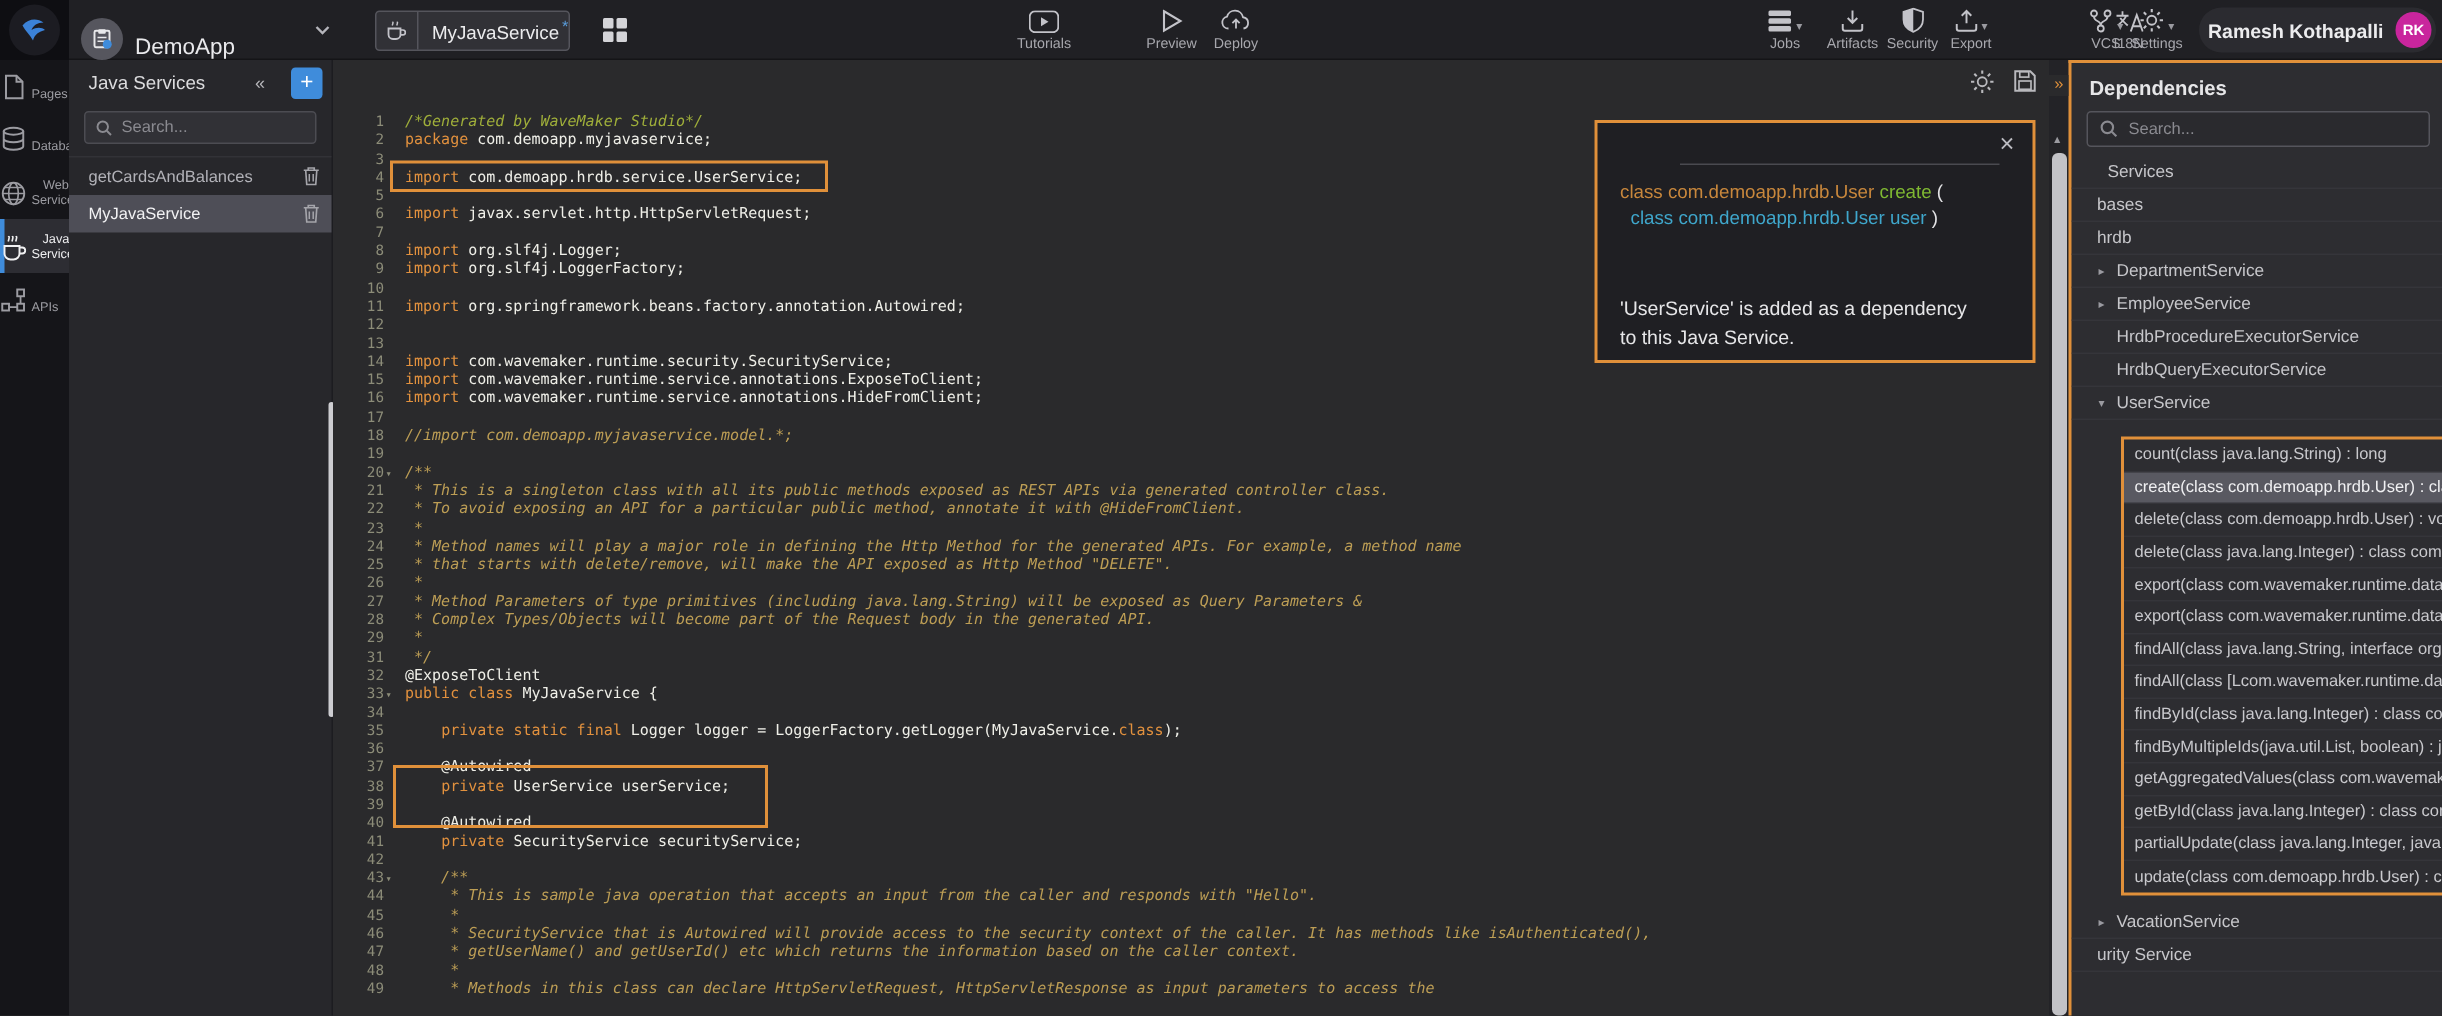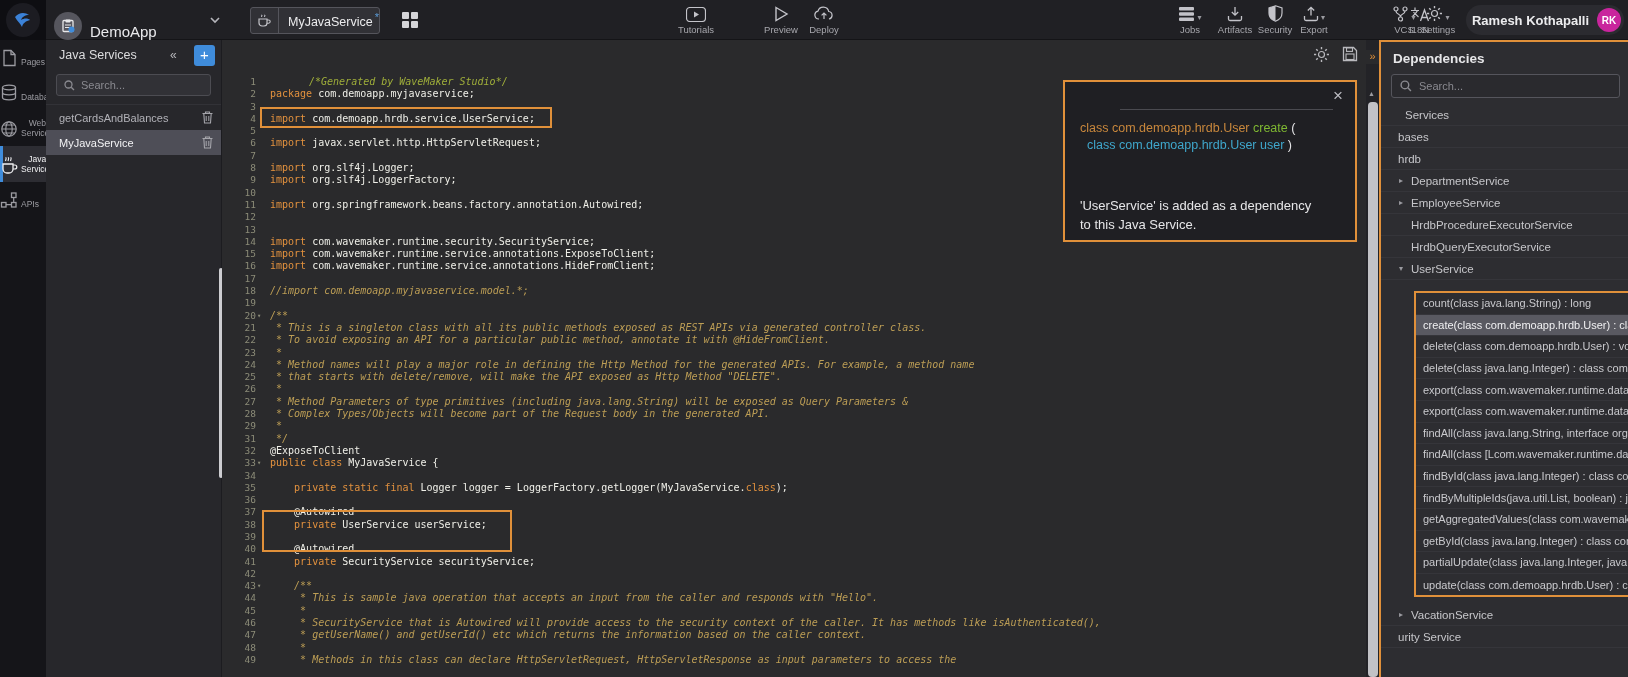--- a/index.html
+++ b/index.html
@@ -56,21 +56,21 @@
   
   .editor { position:absolute; left:222px; top:40px; width:1144px; height:637px; background:#2a2a2c; }
   .ed-toolbar { position:absolute; right:8px; top:6px; display:flex; gap:12px; color:#b9b9bd; }
   .code { position:absolute; left:0; top:36px; width:100%; font-family:"DejaVu Sans Mono", monospace; font-size:10px; line-height:12.3px; }
   .cl { display:flex; height:12.3px; white-space:pre; }
   .ln { width:34px; text-align:right; color:#8c8c78; font-size:9.5px; flex:none; }
   .fold { width:10px; color:#8c8c78; font-size:7px; flex:none; padding-left:1px; }
   .ct { margin-left:4px; color:#efefe8; }
   .tk-k { color:#e2913e; }
   .tk-p { color:#efefe8; }
-  .tk-cg { color:#9fae3a; font-style:italic;margin-left:39px; }
+  .tk-cg { color:#9fae3a; font-style:italic; }
   .tk-cd { color:#bd9e55; font-style:italic; }
   .hlbox { position:absolute; border:2px solid #e0903a; pointer-events:none; }
   .box1 { left:38px; top:67px; width:292px; height:21px; }
   .box2 { left:40px; top:470px; width:250px; height:42px; }
 
   
   .ed-scroll { position:absolute; left:1366px; top:40px; width:13px; height:637px; background:#232327; }
   .ed-scroll .up { position:absolute; left:2px; top:50px; color:#9a9aa0; font-size:7px; }
   .ed-thumb { position:absolute; left:1.5px; top:62px; width:10px; height:575px; background:#c2c2c6; border-radius:4px; }
   .expand-r { position:absolute; left:1366px; top:50px; width:13px; height:14px; color:#e0903a; font-size:11px; line-height:13px; text-align:center; background:#2a2a2c; cursor:pointer; z-index:3; }

